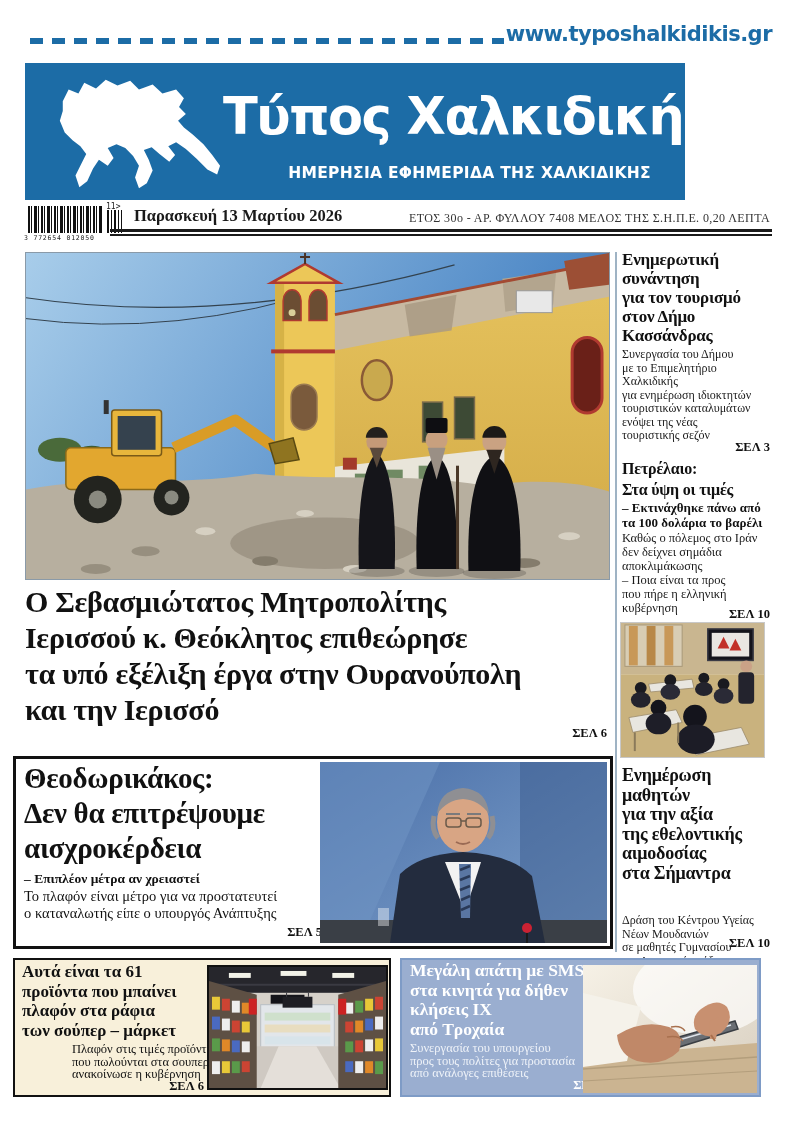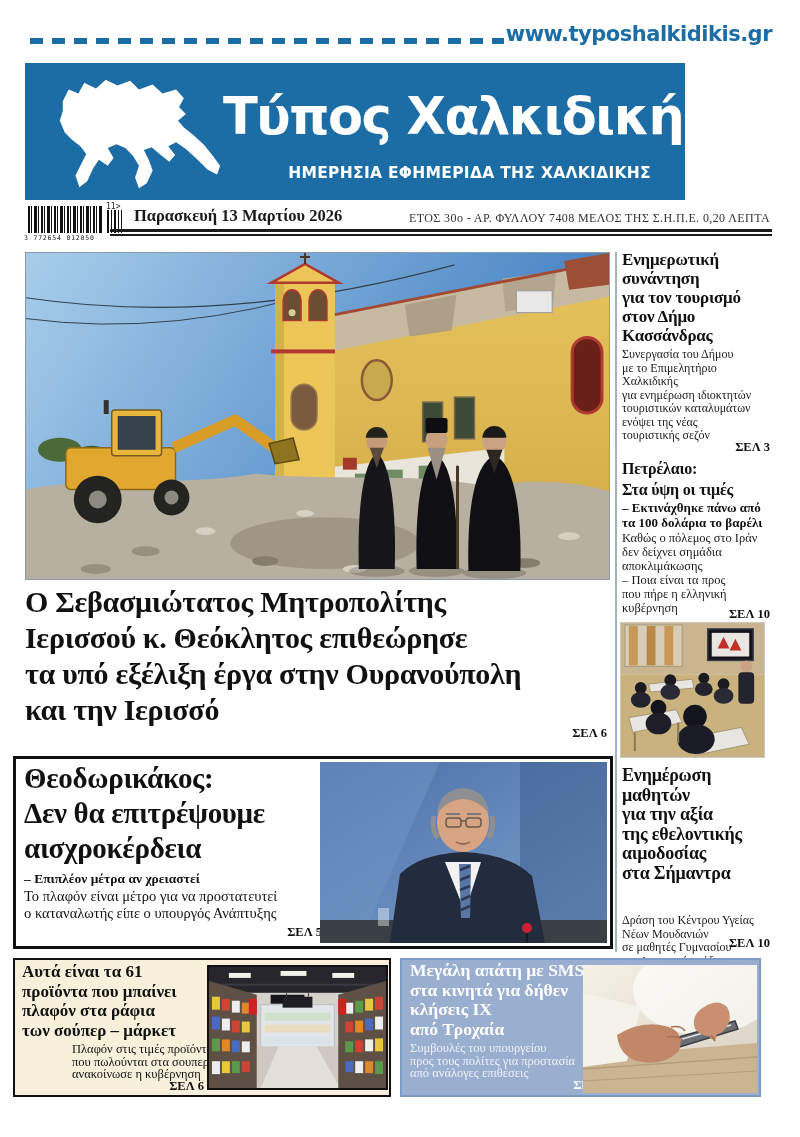--- a/index.html
+++ b/index.html
@@ -369,21 +369,21 @@
       <line x1="78" y1="26" x2="78" y2="30" stroke="#3a3a42" stroke-width="1"></line>
       <line x1="100" y1="26" x2="100" y2="30" stroke="#3a3a42" stroke-width="1"></line>
     </svg>
   </div>
 
   <div class="abs br-box">
     <div class="abs br-head pre">Μεγάλη απάτη με SMS
 στα κινητά για δήθεν
 κλήσεις ΙΧ
 από Τροχαία</div>
-    <div class="abs br-body pre">Συμβουλές του υπουργείου
+    <div class="abs br-body pre">Συνεργασία του υπουργείου
 προς τους πολίτες για προστασία
 από ανάλογες επιθέσεις</div>
     <div class="abs pageref br-ref">ΣΕΛ 4</div>
     <svg class="abs photo br-photo" viewBox="0 0 174 128" preserveAspectRatio="none">
       <defs>
         <linearGradient id="hbg" x1="0" y1="0" x2="1" y2="1">
           <stop offset="0" stop-color="#f6f1e6"></stop>
             <stop offset="1" stop-color="#d8cfc0"></stop>
         </linearGradient>
       </defs>

